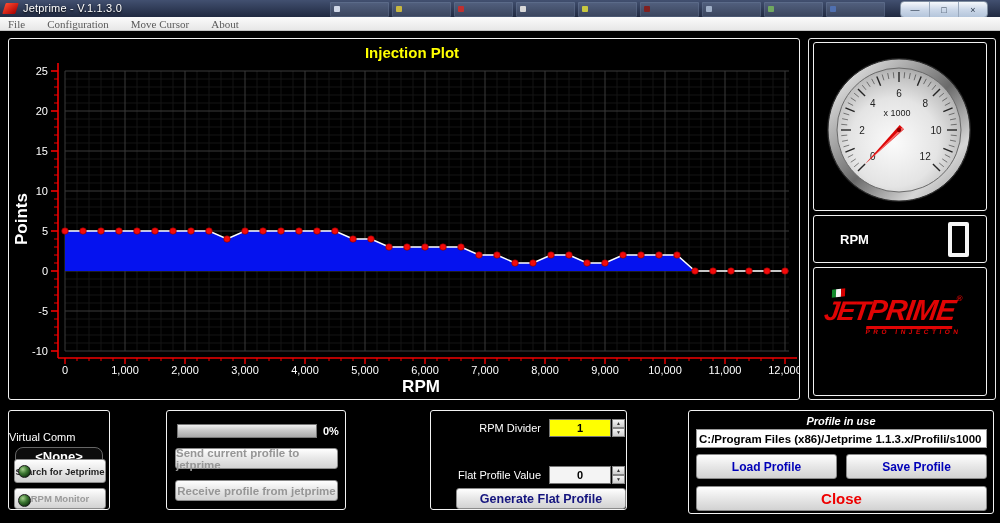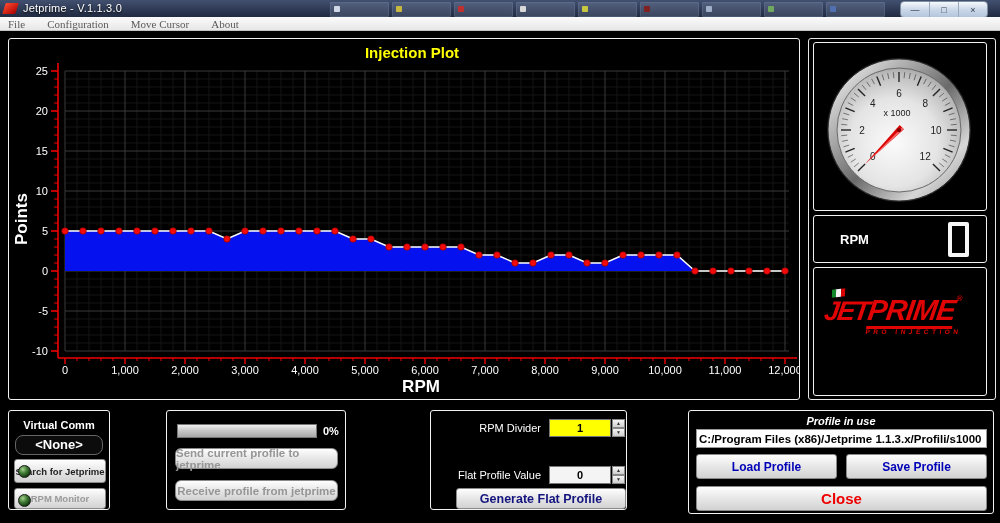--- a/index.html
+++ b/index.html
@@ -64,39 +64,39 @@
   .flag span:nth-child(3){background:#d80000;}
   .logo-jet{font-style:italic;font-weight:bold;font-size:27px;color:#e00404;letter-spacing:-2px;}
   .logo-prime{font-style:italic;font-weight:bold;font-size:29px;color:#e00404;letter-spacing:-1px;
     border-bottom:3px solid #e00404;padding-bottom:0px;}
   .logo-reg{font-size:8px;color:#e00404;vertical-align:top;font-weight:bold;}
   .logo-tagline{font-size:6.5px;color:#e00404;letter-spacing:3.5px;text-align:right;margin-top:1px;
     margin-right:14px;font-weight:bold;}
 
   
   .vc-panel{left:8px;top:410px;width:102px;height:100px;}
-  .vc-title{color:#fff;font-weight:bold;font-size:11px;text-align:center;margin-top:8px;}
+  .vc-title{color:#fff;font-weight:normal;font-size:11px;margin-top:20px;}
   .vc-none{margin:4px 6px 0 6px;height:18px;background:#0c0c0c;border:1px solid #666;border-radius:8px;
     color:#fff;font-weight:bold;font-size:13px;text-align:center;line-height:18px;}
   .btn{background:linear-gradient(180deg,#fefefe,#e9e9e9 45%,#d2d2d2);border:1px solid #8a8a8a;
     border-radius:3px;box-sizing:border-box;display:flex;align-items:center;justify-content:center;
     font-family:"Liberation Sans",sans-serif;}
   .vc-btn{position:absolute;left:5px;width:92px;height:24px;font-size:9.5px;color:#222;font-weight:bold;}
   .vc-btn .led{position:absolute;left:3px;top:5px;}
   .search-btn{top:48px;}
   .monitor-btn{top:77px;height:21px;color:#9a9a9a;}
   .led{width:13px;height:13px;border-radius:50%;border:1px solid #1a1a1a;box-sizing:border-box;
     background:radial-gradient(circle at 35% 30%,#a6d18e 0%,#3f7a34 40%,#143a12 75%,#081708 100%);}
 
   .transfer-panel{left:166px;top:410px;width:180px;height:100px;}
   .track{position:absolute;left:10px;top:13px;width:140px;height:14px;
     background:linear-gradient(180deg,#f0f0f0,#c9c9c9 45%,#a8a8a8);border:1px solid #777;box-sizing:border-box;}
   .track-fill{height:100%;background:linear-gradient(180deg,#9fe08f,#3f9a2f);width:0;}
   .pct{position:absolute;left:156px;top:14px;color:#fff;font-weight:bold;font-size:11px;}
-  .xfer-btn{position:absolute;left:8px;width:163px;height:21px;font-size:11.5px;font-weight:bold;color:#969696;border-radius:6px;}
+  .xfer-btn{position:absolute;left:8px;width:163px;height:21px;font-size:11.5px;font-weight:bold;color:#969696;}
   .send-btn{top:37px;}
   .receive-btn{top:69px;}
 
   .divider-panel{left:430px;top:410px;width:197px;height:100px;}
   .field-row{position:absolute;left:0;width:100%;height:18px;display:flex;align-items:center;}
   .row1{top:8px;}
   .row2{top:55px;}
   .field-label{width:110px;text-align:right;color:#fff;font-size:11px;padding-right:8px;}
   .num-input{width:60px;height:16px;border:1px solid #777;font-size:11px;font-weight:bold;text-align:center;
     font-family:"Liberation Sans",sans-serif;padding:0;background:#f4f4f4;color:#000;}

